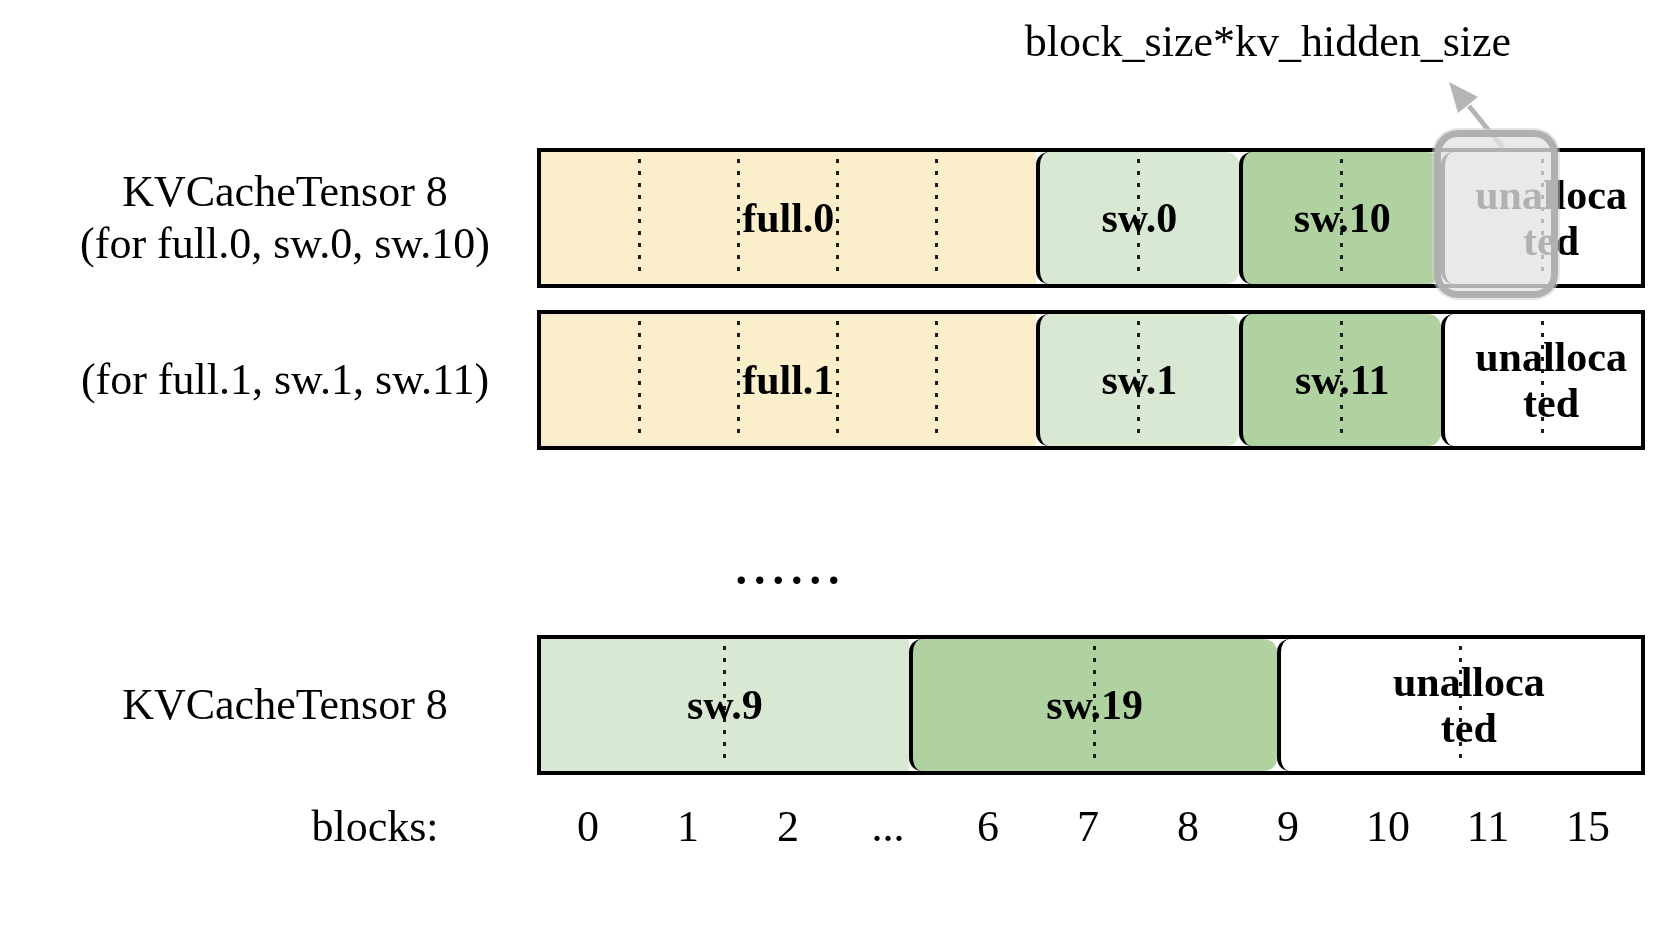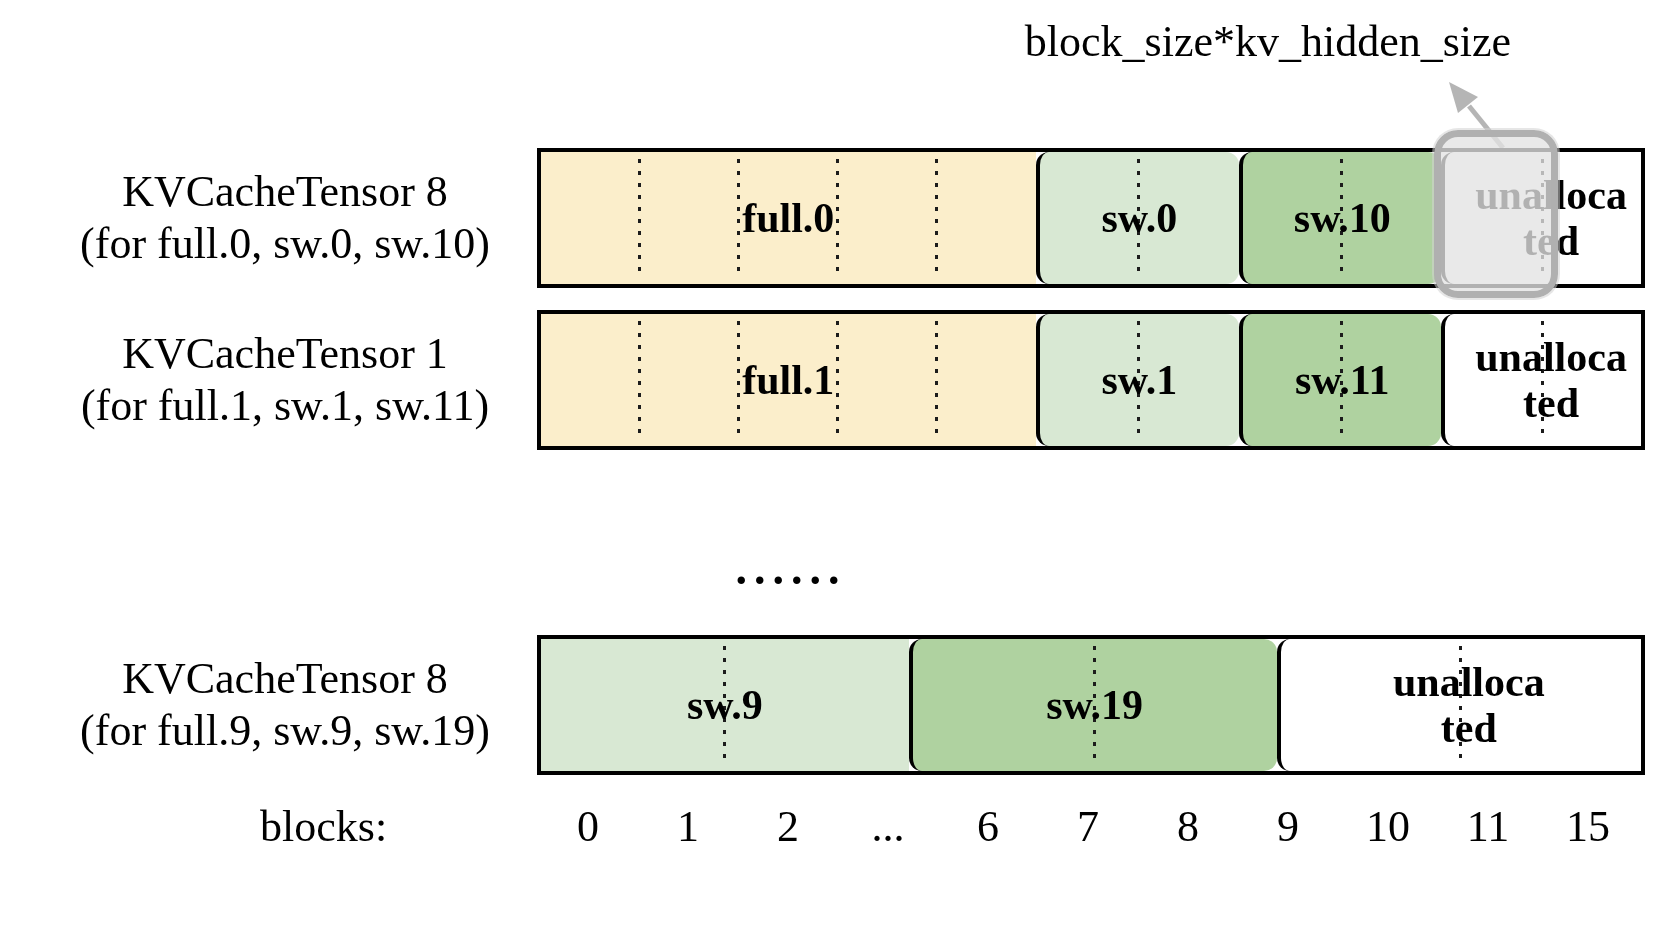--- a/index.html
+++ b/index.html
@@ -41,21 +41,21 @@
        box-sizing:border-box;border:7px solid var(--highlight_border,#b0b0b0);
        border-radius:24px;background:var(--highlight_fill,rgba(227,227,227,.78));
        box-shadow:0 0 0 2px rgba(210,210,210,.55);z-index:5;}
 
   
   .rows-ellipsis{position:absolute;left:686px;top:538px;width:210px;height:62px;
        text-align:center;font-weight:bold;font-size:46px;line-height:62px;letter-spacing:7px;}
 
   
   .axis{position:absolute;left:0;top:798px;width:1676px;height:58px;font-size:44px;line-height:58px;}
-  .axis-label{position:absolute;left:260px;width:230px;text-align:left;display:block;}
+  .axis-label{position:absolute;left:260px;width:230px;text-align:center;display:block;}
   .axis .tick{position:absolute;width:100px;text-align:center;display:block;}
 </style>
 </head>
 <body>
 
 <div class="diagram">
 
   <div class="annotation-text">block_size*kv_hidden_size</div>
   <svg class="annotation-arrow" viewBox="0 0 82 80">
     <line x1="70" y1="76" x2="36" y2="34"></line>
@@ -99,21 +99,20 @@
       <div class="seg-label two">
         <span>unalloca</span>
         <span>ted</span>
       </div>
     </div>
   </div>
 
   <div class="highlight-box"></div>
 
   <div class="row-label" style="top:310px">
-    <div>KVCacheTensor 1</div>
     <div>(for full.1, sw.1, sw.11)</div>
   </div>
   <div class="bar" style="top:310px">
     <div class="seg seg-full">
       <div class="cells">
           <i></i>
           <i class="d"></i>
           <i class="d"></i>
           <i class="d"></i>
           <i class="d"></i>
@@ -143,21 +142,20 @@
         <span>unalloca</span>
         <span>ted</span>
       </div>
     </div>
   </div>
 
   <div class="rows-ellipsis">......</div>
 
   <div class="row-label" style="top:635px">
     <div>KVCacheTensor 8</div>
-    <div>(for full.9, sw.9, sw.19)</div>
   </div>
   <div class="bar" style="top:635px">
     <div class="seg seg-sw">
       <div class="cells">
           <i></i>
           <i class="d"></i>
         </div>
       <div class="seg-label">sw.9</div>
     </div>
     <div class="seg seg-sw2">

